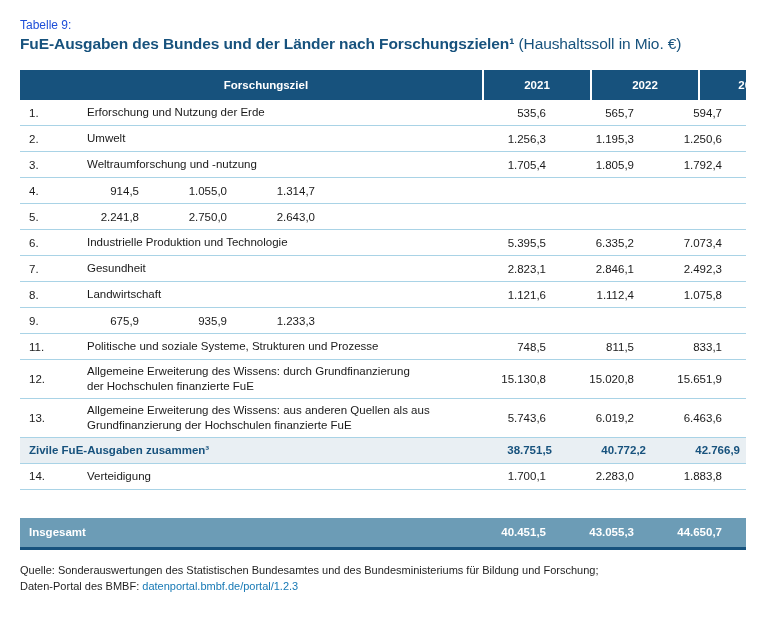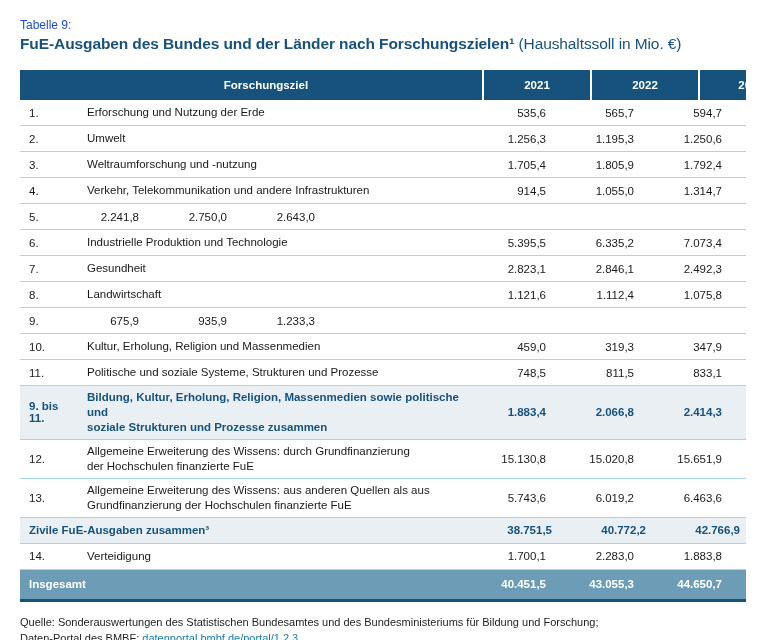--- a/index.html
+++ b/index.html
@@ -92,20 +92,21 @@
     color: #17527D;
     font-weight: bold;
     gap: 6px;
   }
   .trow.total {
     background: #6C9CB6;
     color: #ffffff;
     font-weight: bold;
     border-bottom: none;
     min-height: 29px;
+    margin-top: 28px;
   }
   .table-bottom-border { height: 3px; background: #17527D; }
 
   
   .footer {
     margin-top: 13px;
     font-size: 11px;
     color: #1f1f1f;
     line-height: 1.45;
   }
@@ -146,21 +147,20 @@
   <div class="trow normal">
     <div class="c-num">3.</div>
     <div class="c-label">Weltraumforschung und -nutzung</div>
     <div class="c-val">1.705,4</div>
     <div class="c-val">1.805,9</div>
     <div class="c-val">1.792,4</div>
   </div>
 
   <div class="trow normal">
     <div class="c-num">4.</div>
-    <div class="c-label">Verkehr, Telekommunikation und andere Infrastrukturen</div>
     <div class="c-val">914,5</div>
     <div class="c-val">1.055,0</div>
     <div class="c-val">1.314,7</div>
   </div>
 
   <div class="trow normal">
     <div class="c-num">5.</div>
     <div class="c-val">2.241,8</div>
     <div class="c-val">2.750,0</div>
     <div class="c-val">2.643,0</div>
@@ -190,44 +190,29 @@
     <div class="c-val">1.075,8</div>
   </div>
 
   <div class="trow normal">
     <div class="c-num">9.</div>
     <div class="c-val">675,9</div>
     <div class="c-val">935,9</div>
     <div class="c-val">1.233,3</div>
   </div>
 
-  <div class="trow normal">
-    <div class="c-num">10.</div>
-    <div class="c-label">Kultur, Erholung, Religion und Massenmedien</div>
-    <div class="c-val">459,0</div>
-    <div class="c-val">319,3</div>
-    <div class="c-val">347,9</div>
-  </div>
 
   <div class="trow normal">
     <div class="c-num">11.</div>
     <div class="c-label">Politische und soziale Systeme, Strukturen und Prozesse</div>
     <div class="c-val">748,5</div>
     <div class="c-val">811,5</div>
     <div class="c-val">833,1</div>
   </div>
 
-  <div class="trow subtotal">
-    <div class="c-num">9. bis 11.</div>
-    <div class="c-label">Bildung, Kultur, Erholung, Religion, Massenmedien sowie politische und
-soziale Strukturen und Prozesse zusammen</div>
-    <div class="c-val">1.883,4</div>
-    <div class="c-val">2.066,8</div>
-    <div class="c-val">2.414,3</div>
-  </div>
 
   <div class="trow normal">
     <div class="c-num">12.</div>
     <div class="c-label">Allgemeine Erweiterung des Wissens: durch Grundfinanzierung
 der Hochschulen finanzierte FuE</div>
     <div class="c-val">15.130,8</div>
     <div class="c-val">15.020,8</div>
     <div class="c-val">15.651,9</div>
   </div>
 

